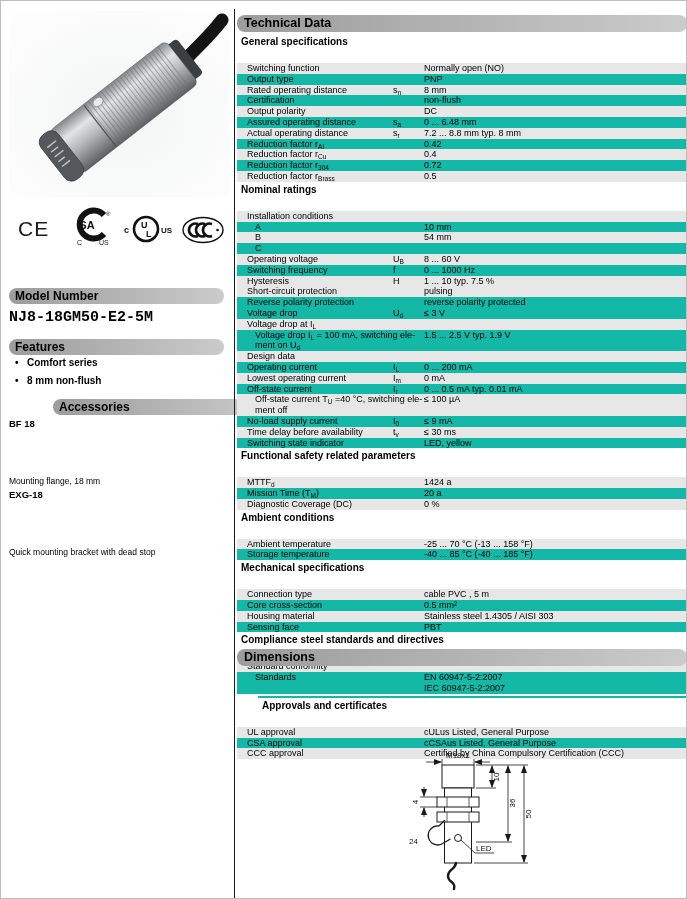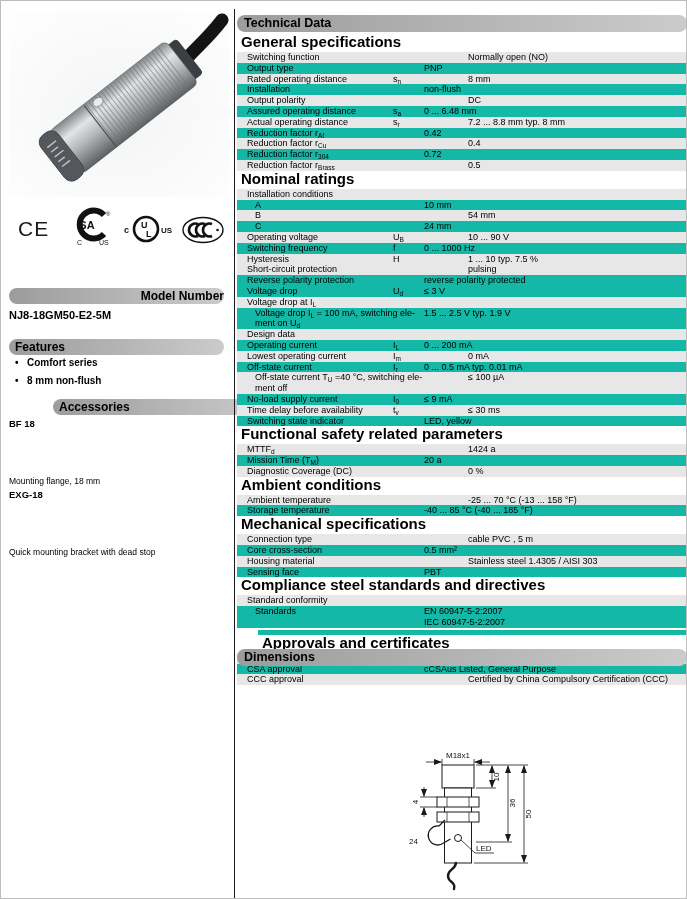--- a/index.html
+++ b/index.html
@@ -14,36 +14,36 @@
 
   
   .bar{background:linear-gradient(to right,var(--bar-dark,#9c9c9c),var(--bar-light,#cccccc));font-weight:bold;border-radius:8px;}
   .bar-big{position:absolute;left:2px;right:0;height:17px;line-height:17px;font-size:12.5px;
            padding-left:7px;box-sizing:border-box;}
   .bar-small{position:absolute;left:8px;width:215px;height:16px;line-height:16px;font-size:12px;
              padding-left:6px;box-sizing:border-box;}
 
   
   #tdata{position:absolute;top:25px;left:0;right:0;}
-  .sec-h{font-size:15px;font-weight:bold;padding:3px 0 5px 4px;margin-left:2px;line-height:10px;}
-  .sec-h.rule{border-top:5px solid #14b8a6;margin-top:2px;margin-left:23px;}
+  .sec-h{font-size:10px;font-weight:bold;padding:3px 0 16px 4px;margin-left:2px;line-height:10px;}
+  .sec-h.rule{border-top:2px solid #14b8a6;margin-top:2px;margin-left:23px;}
   .t-row{display:flex;position:relative;min-height:10.8px;font-size:9px;line-height:10.8px;margin-left:2px;}
-  .t-row.odd{background:var(--row-shade,#e7e7e7);gap:44px;}
+  .t-row.odd{background:var(--row-shade,#e7e7e7);}
   .t-row.even{background:#14b8a6;}
   .t-label{flex:0 0 187px;box-sizing:border-box;}
   .ind1{padding-left:10px;}.ind2{padding-left:18px;}
   .t-sym{position:absolute;left:156px;top:0;}
   .t-val{flex:1;}
   sub{font-size:6.5px;vertical-align:-1.5px;line-height:0;}
 
   
   .photo{position:absolute;left:8px;top:10px;width:220px;height:186px;}
   .logos{position:absolute;left:8px;top:203px;width:218px;height:48px;}
   .logo{position:absolute;}
-  #model-value{position:absolute;left:8px;top:308px;font-size:11px;font-weight:bold;}
+  #model-value{position:absolute;left:8px;top:308px;font-size:15px;font-weight:bold;font-family:Liberation Mono, monospace;}
   #features{position:absolute;left:8px;top:356px;margin:0;padding:0;list-style:none;}
   #features li{font-size:10px;font-weight:bold;margin-bottom:7px;display:flex;}
   #features .blt{width:18px;padding-left:6px;box-sizing:border-box;}
   #accessories{position:absolute;left:8px;top:417px;width:215px;}
   .acc-name{font-size:9.5px;font-weight:bold;line-height:11px;}
   .acc-desc{font-size:8.5px;line-height:10px;margin-bottom:3px;margin-top:47px;}
 
   
   .drawing{position:absolute;left:145px;top:692px;}
   .drawing text{font-size:8px;fill:#111;}
@@ -127,21 +127,21 @@
           <g fill="none" stroke="#111" stroke-width="2.6">
             <path d="M17,8 A6.5,6.5 0 1 0 17,20"></path>
             <path d="M24,8 A6.5,6.5 0 1 0 24,20"></path>
             <path d="M31,8 A6.5,6.5 0 1 0 31,20"></path>
           </g>
           <circle cx="36.5" cy="14" r="1.3" fill="#111"></circle>
         </svg>
       </div>
     </div>
 
-    <div class="bar bar-small" style="top:287px;text-align:right;">
+    <div class="bar bar-small" style="top:287px;">
       <span>Model Number</span>
     </div>
     <div id="model-value">NJ8-18GM50-E2-5M</div>
 
     <div class="bar bar-small" style="top:338px;">
       <span>Features</span>
     </div>
     <ul id="features">
         <li>
           <span class="blt">•</span>
@@ -183,21 +183,21 @@
         <div class="t-row even">
           <div class="t-label ind1">Output type</div>
           <div class="t-val">PNP</div>
         </div>
         <div class="t-row odd">
           <div class="t-label ind1">Rated operating distance</div>
           <div class="t-sym">s<sub>n</sub></div>
           <div class="t-val">8 mm</div>
         </div>
         <div class="t-row even">
-          <div class="t-label ind1">Installation</div>
+          <div class="t-label ind1">Certification</div>
           <div class="t-val">non-flush</div>
         </div>
         <div class="t-row odd">
           <div class="t-label ind1">Output polarity</div>
           <div class="t-val">DC</div>
         </div>
         <div class="t-row even">
           <div class="t-label ind1">Assured operating distance</div>
           <div class="t-sym">s<sub>a</sub></div>
           <div class="t-val">0 ... 6.48 mm</div>
@@ -230,26 +230,25 @@
         <div class="t-row even">
           <div class="t-label ind2">A</div>
           <div class="t-val">10 mm</div>
         </div>
         <div class="t-row odd">
           <div class="t-label ind2">B</div>
           <div class="t-val">54 mm</div>
         </div>
         <div class="t-row even">
           <div class="t-label ind2">C</div>
-          <div class="t-val">24 mm</div>
         </div>
         <div class="t-row odd">
           <div class="t-label ind1">Operating voltage</div>
           <div class="t-sym">U<sub>B</sub></div>
-          <div class="t-val">10 ... 90 V</div>
+          <div class="t-val">8 ... 60 V</div>
         </div>
         <div class="t-row even">
           <div class="t-label ind1">Switching frequency</div>
           <div class="t-sym">f</div>
           <div class="t-val">0 ... 1000 Hz</div>
         </div>
         <div class="t-row odd">
           <div class="t-label ind1">Hysteresis</div>
           <div class="t-sym">H</div>
           <div class="t-val">1 ... 10 typ. 7.5 %</div>

